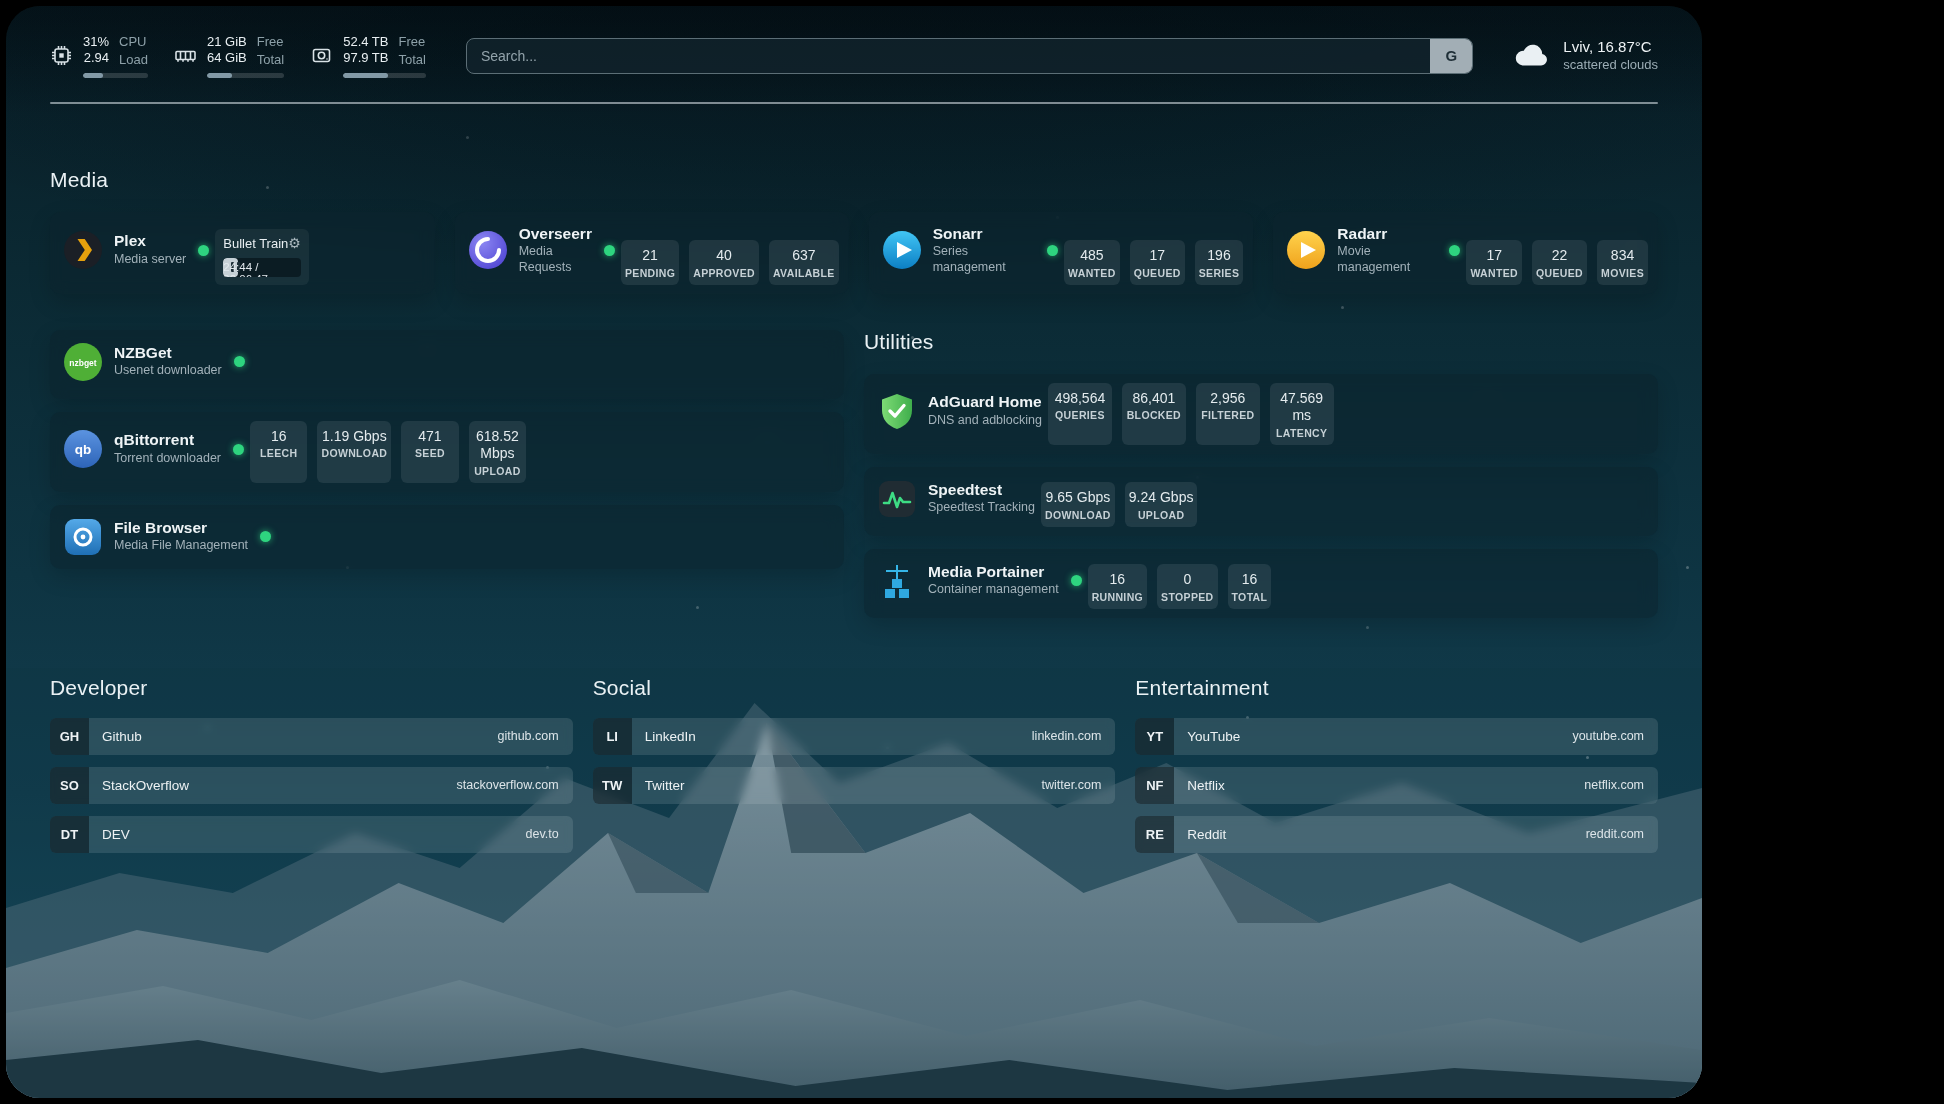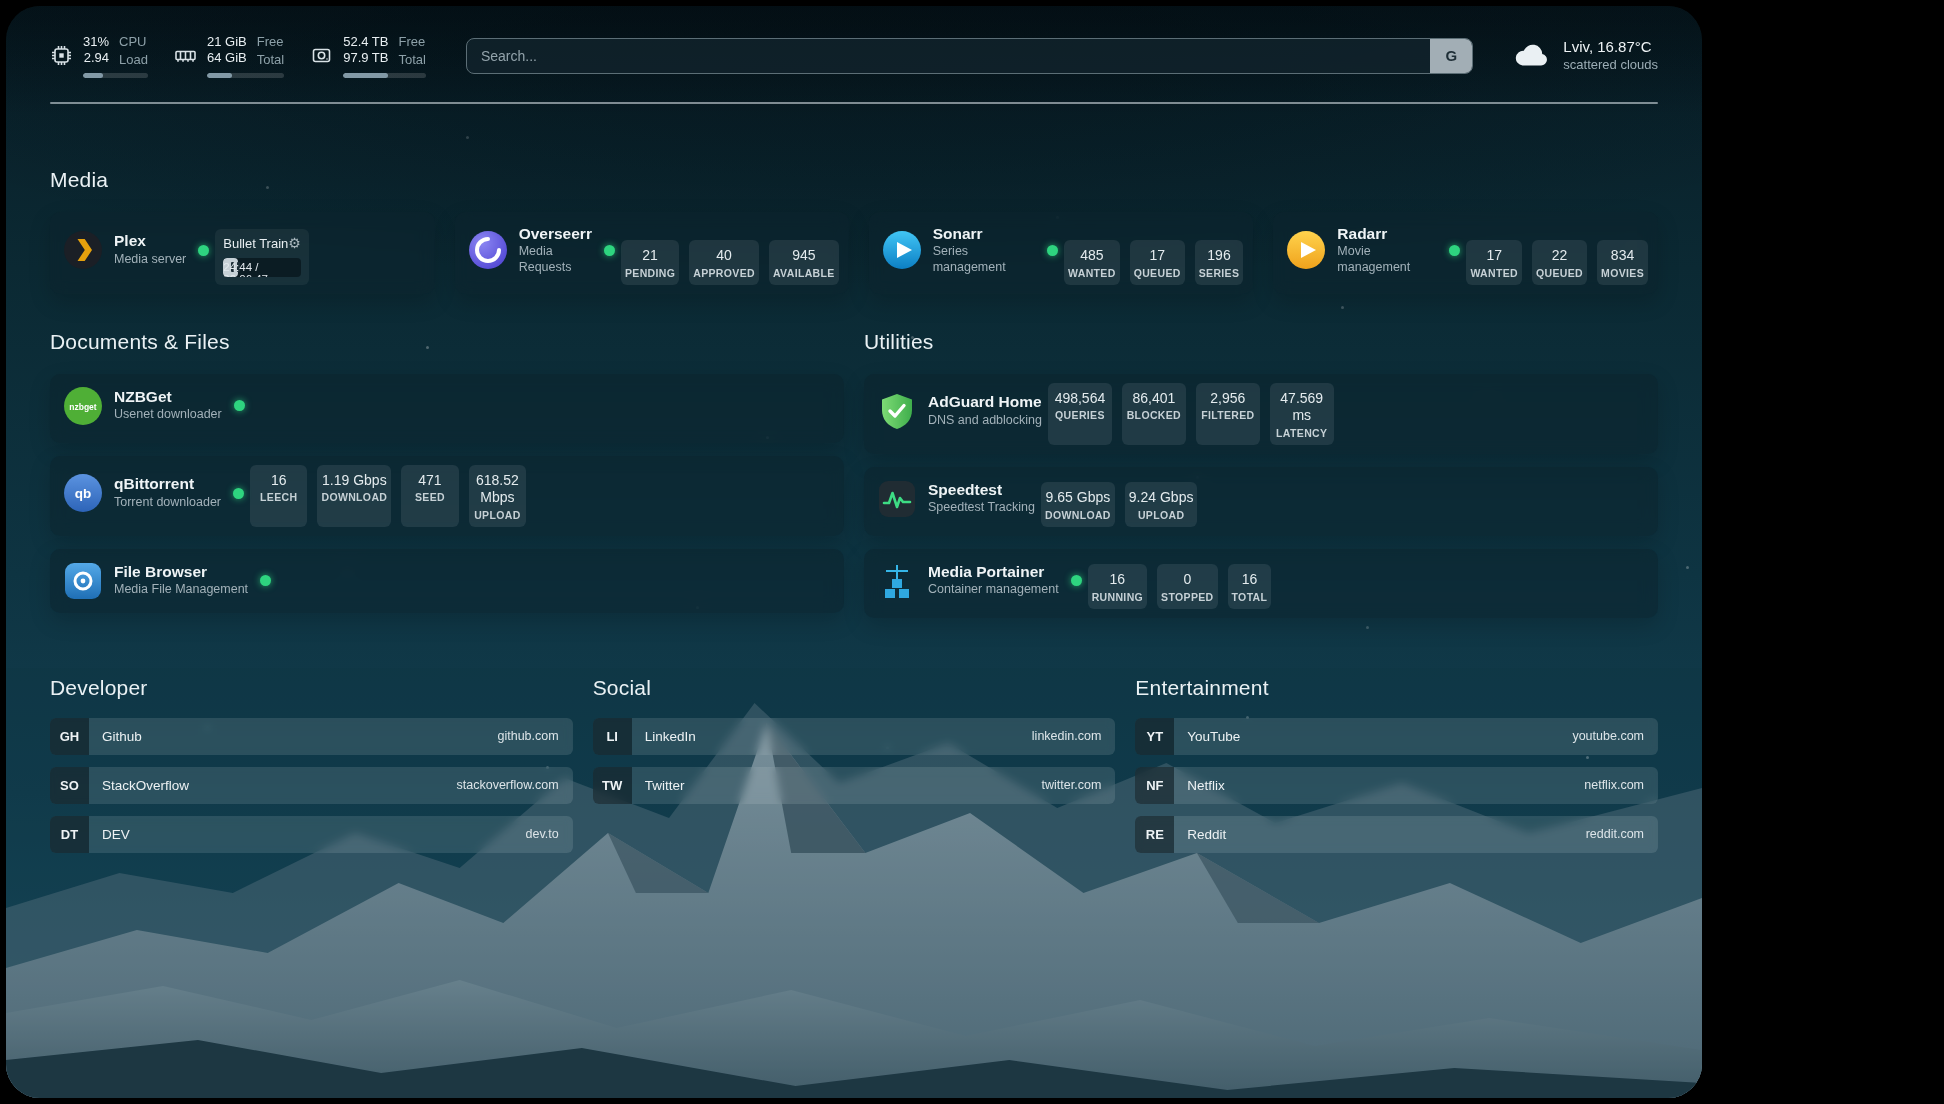--- a/index.html
+++ b/index.html
@@ -283,21 +283,21 @@
         <div class="stats">
           <div class="stat">
             <div class="stat-value">21</div>
             <div class="stat-label">PENDING</div>
           </div>
           <div class="stat">
             <div class="stat-value">40</div>
             <div class="stat-label">APPROVED</div>
           </div>
           <div class="stat">
-            <div class="stat-value">945</div>
+            <div class="stat-value">637</div>
             <div class="stat-label">AVAILABLE</div>
           </div>
         </div>
       </div>
 
       <div class="card">
         <div class="card-head">
           <span class="svc-icon">
             <svg viewBox="0 0 38 38">
               <defs>
@@ -365,21 +365,20 @@
             <div class="stat-value">834</div>
             <div class="stat-label">MOVIES</div>
           </div>
         </div>
       </div>
     </div>
 
     <div class="two-col">
 
       <div class="col">
-        <h2 class="section-title col-title">Documents &amp; Files</h2>
 
         <div class="card">
           <div class="card-head">
             <span class="svc-icon">
               <svg viewBox="0 0 38 38">
                 <circle cx="19" cy="19" r="19" fill="#4faf36"></circle>
                 <text x="19" y="22.5" font-size="8.5" font-weight="bold" fill="#fff" text-anchor="middle" font-family="Liberation Sans, sans-serif">nzbget</text>
               </svg>
             </span>
             <div class="svc-meta">

